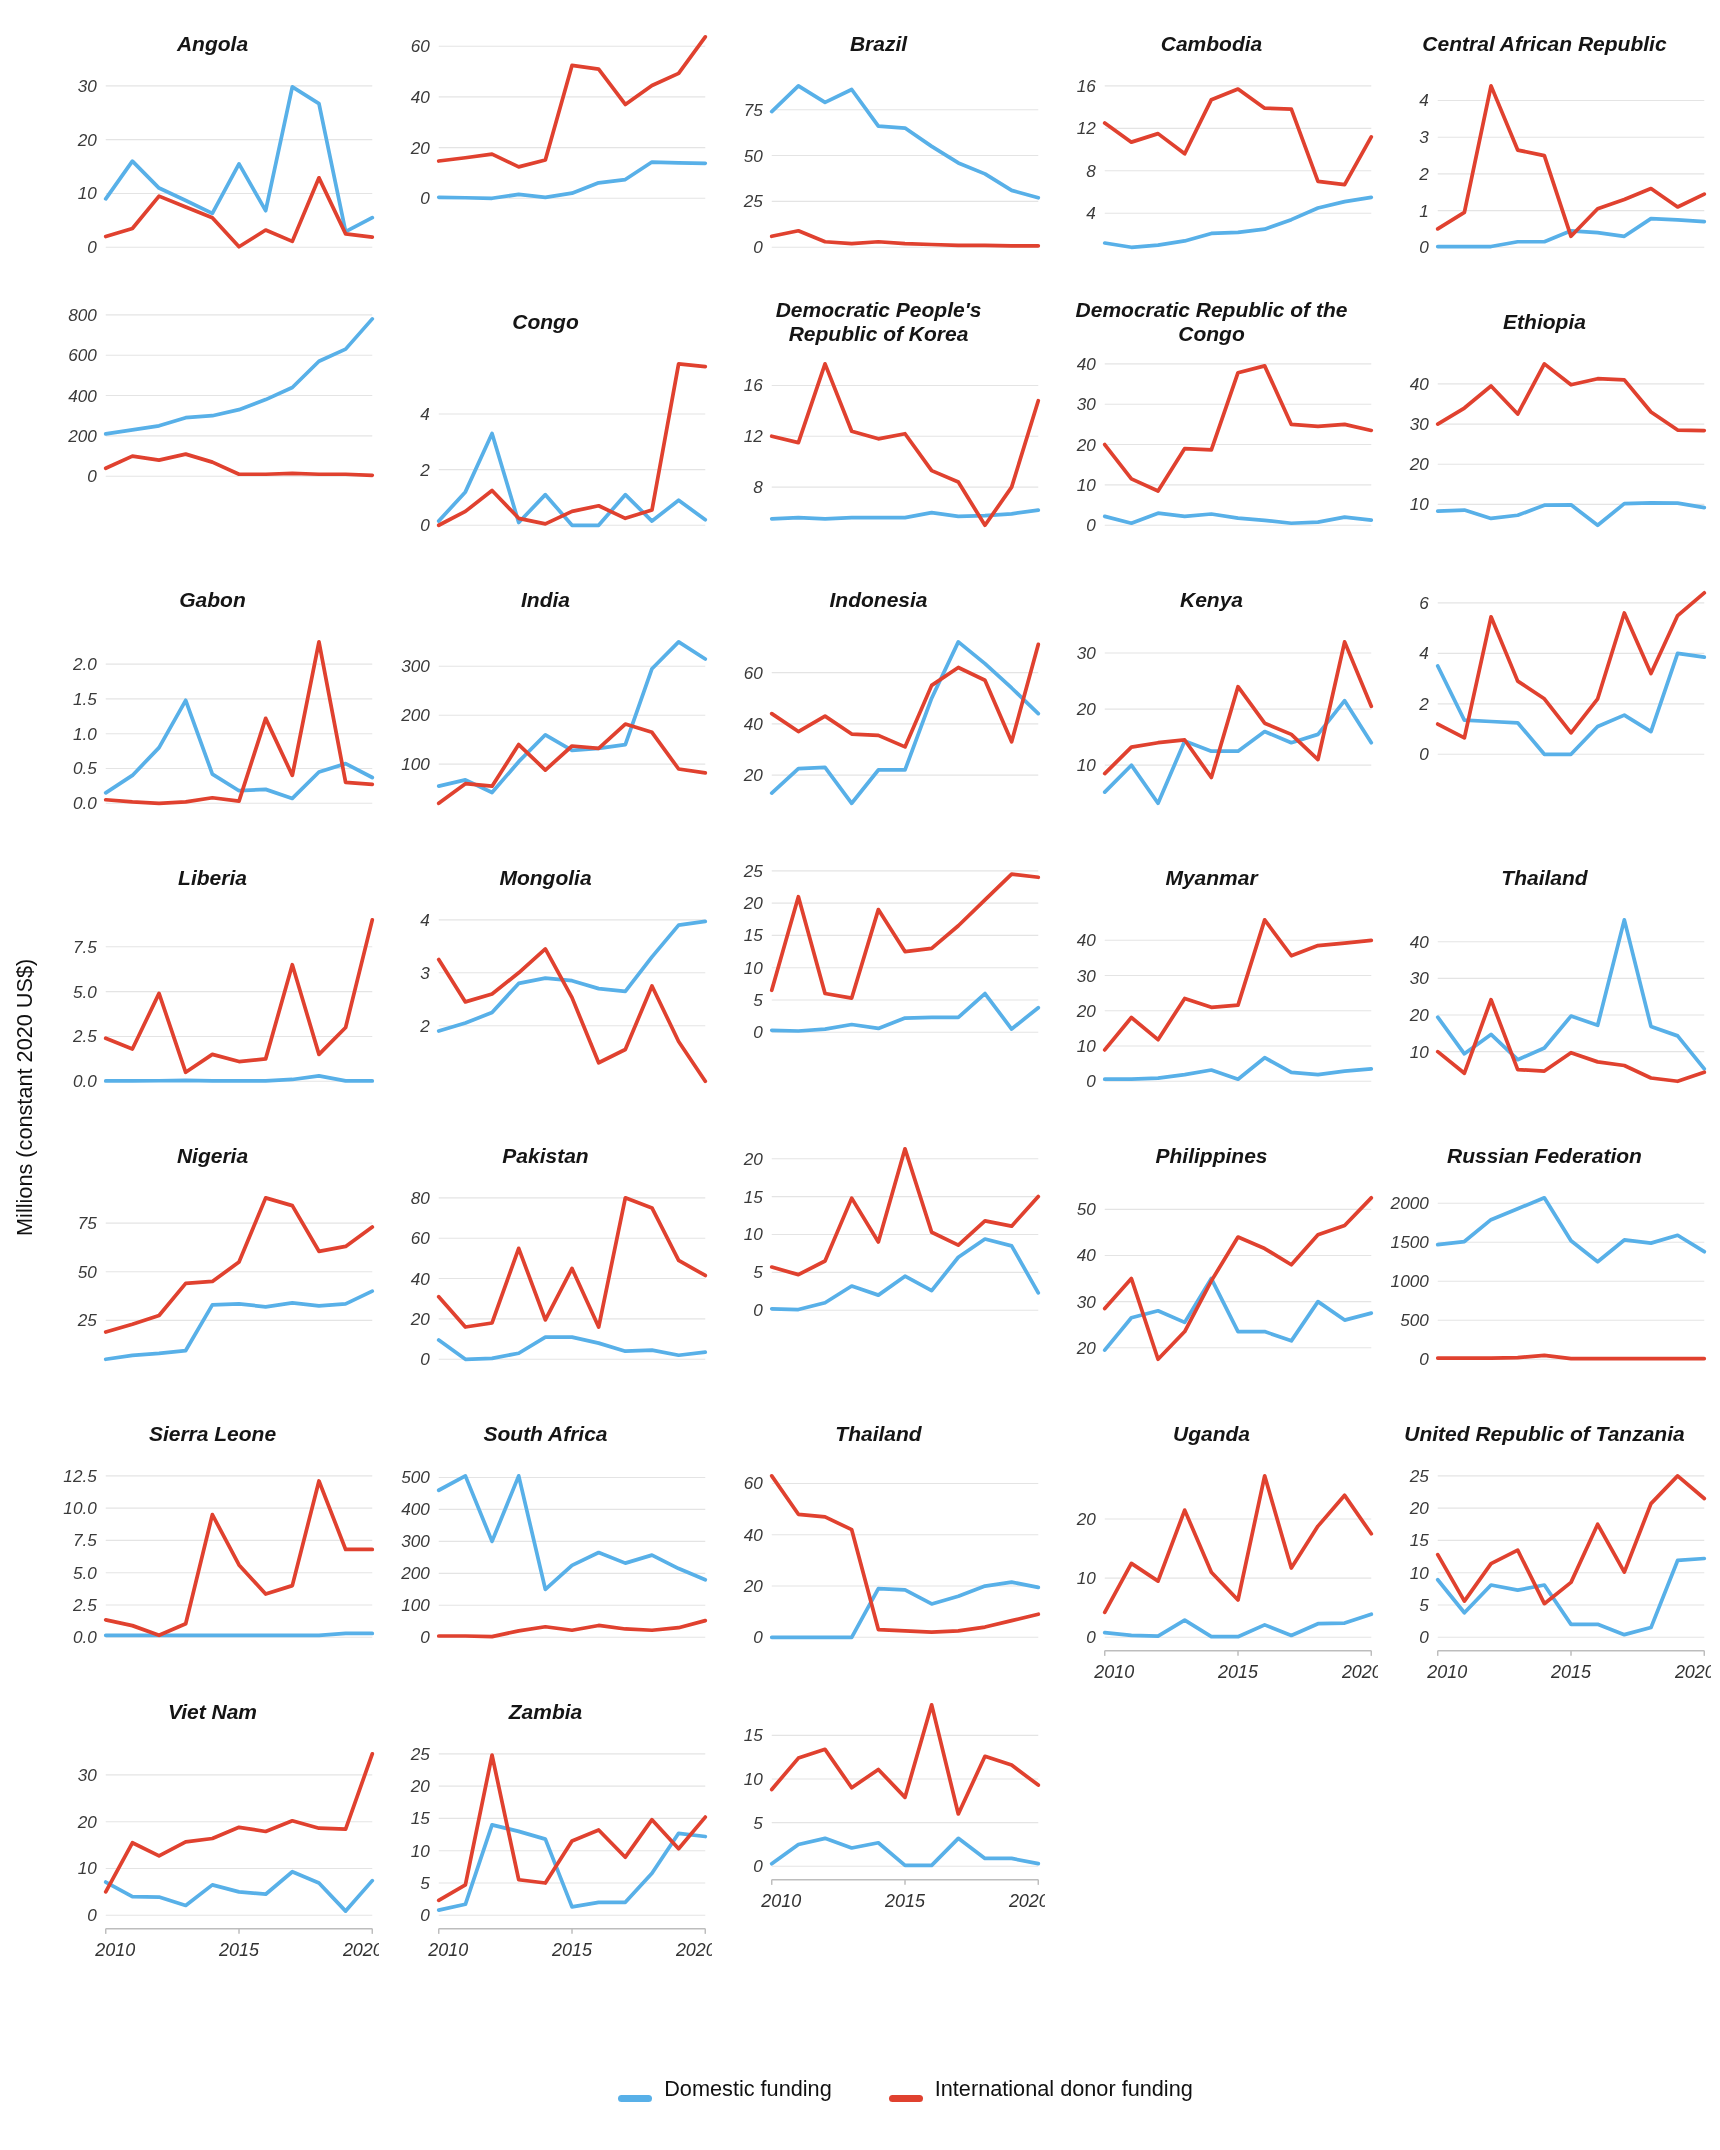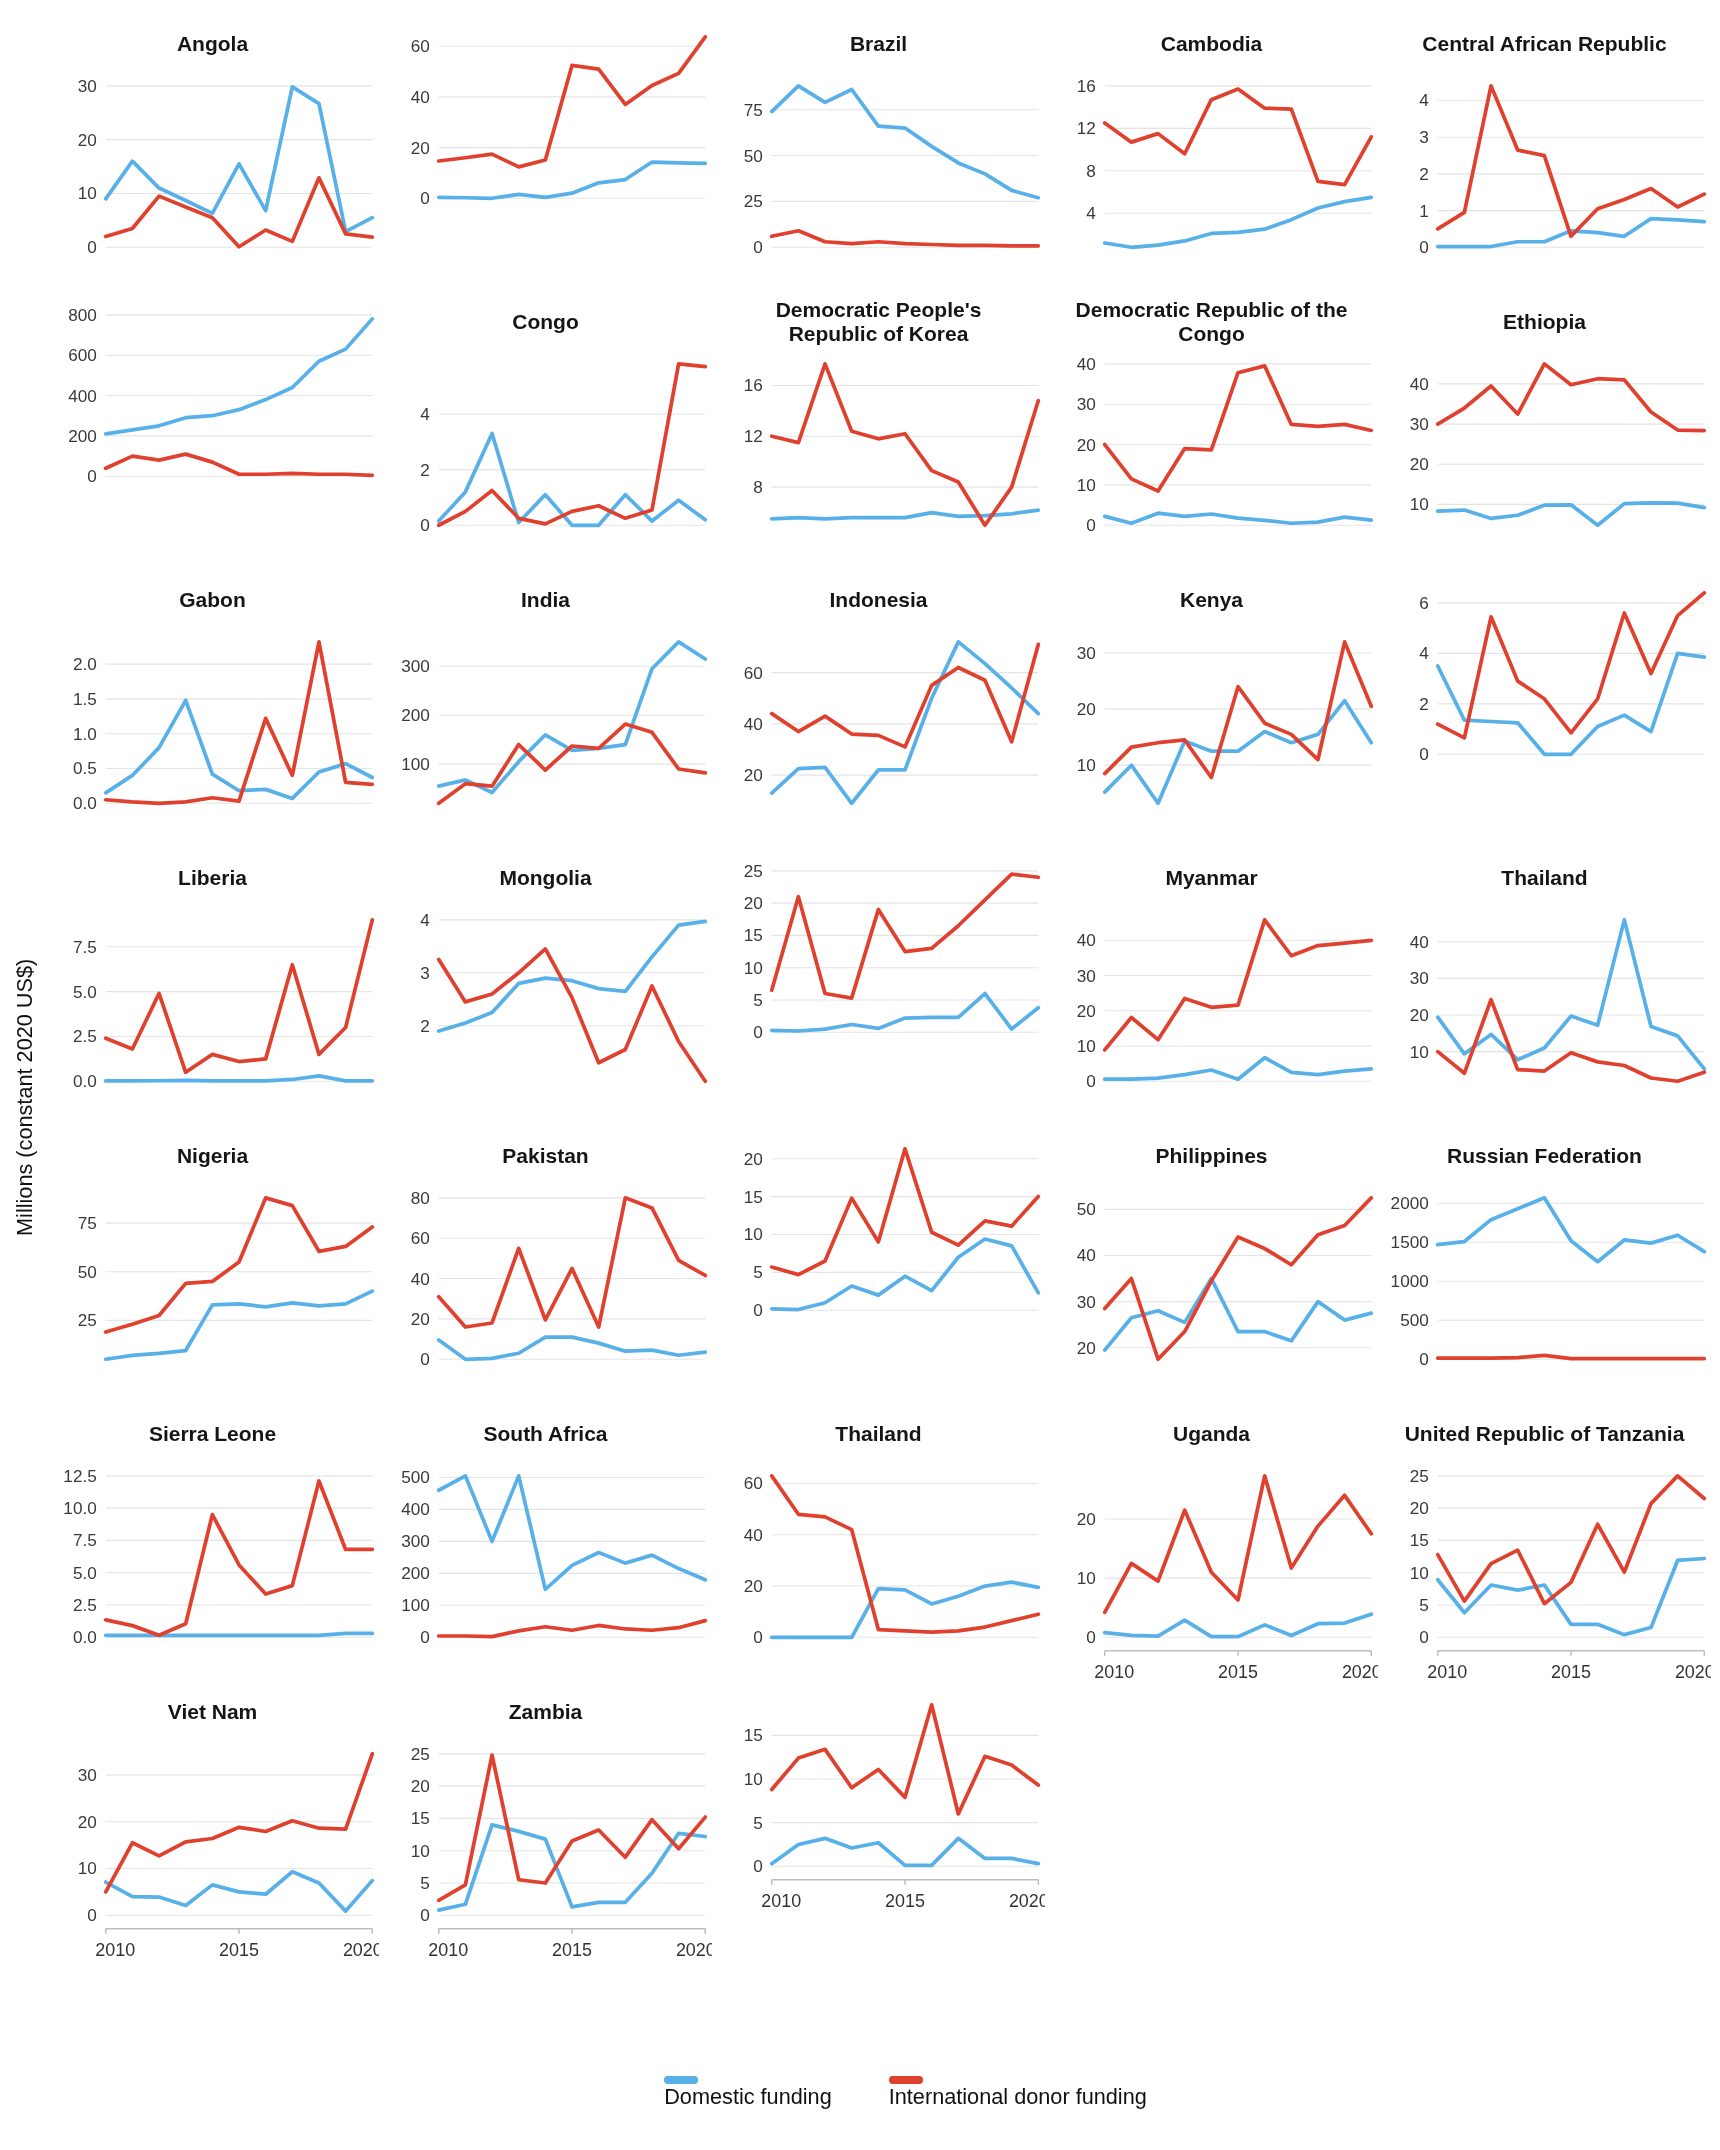--- a/index.html
+++ b/index.html
@@ -1,28 +1,28 @@
 <!DOCTYPE html>
 <html style="font-size:12px"><head>
 <meta charset="utf-8">
 <style>
   html,body{margin:0;padding:0;background:#ffffff;}
   body{width:1721px;height:2151px;font-family:"Liberation Sans",sans-serif;overflow:hidden;}
   .figure{position:relative;width:1721px;height:2151px;padding-top:19.4px;box-sizing:border-box;}
   .ylabel{position:absolute;left:12px;top:1236px;transform:rotate(-90deg);transform-origin:left top;
           font-size:21.7px;color:#111;white-space:nowrap;}
-  .grid{display:grid;grid-template-columns:repeat(5,333px);margin-left:46px;}
+  .grid{display:grid;grid-template-columns:repeat(5,333px);margin-left:46px;font-style:italic;}
   .cell{width:333px;height:278px;}
   .title{height:49px;display:flex;align-items:center;justify-content:center;text-align:center;
          font-weight:bold;font-size:21px;color:#151515;line-height:1.12;padding:0 19.4px;box-sizing:border-box;}
   svg text{font-size:23px;fill:#3a3a3a;}
   svg text.xlab{font-size:24px;fill:#333;}
   .legend{display:flex;justify-content:center;align-items:center;gap:57px;margin-top:111px;margin-left:90px;
           font-size:21.7px;color:#111;}
-  .legend-item{display:flex;align-items:flex-start;flex-direction:column;}
+  .legend-item{display:flex;align-items:flex-end;}
   .swatch{display:inline-block;width:34px;height:7.5px;border-radius:3.7px;margin-right:12px;}
 </style>
 </head>
 <body>
 
 <div class="figure">
   <div class="ylabel">Millions (constant 2020 US$)</div>
   <div class="grid" id="chart-grid">
       <div class="cell"><div class="title">Angola</div><svg viewBox="0 0 446 300" width="333" height="224">
           <line x1="80" y1="240.1081081081081" x2="437" y2="240.1081081081081" stroke="#E4E4E4" stroke-width="1.5"></line>

